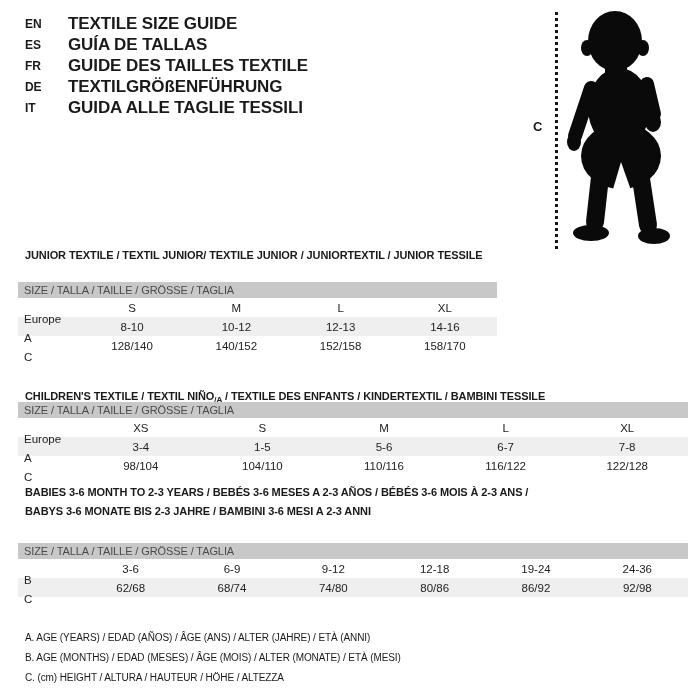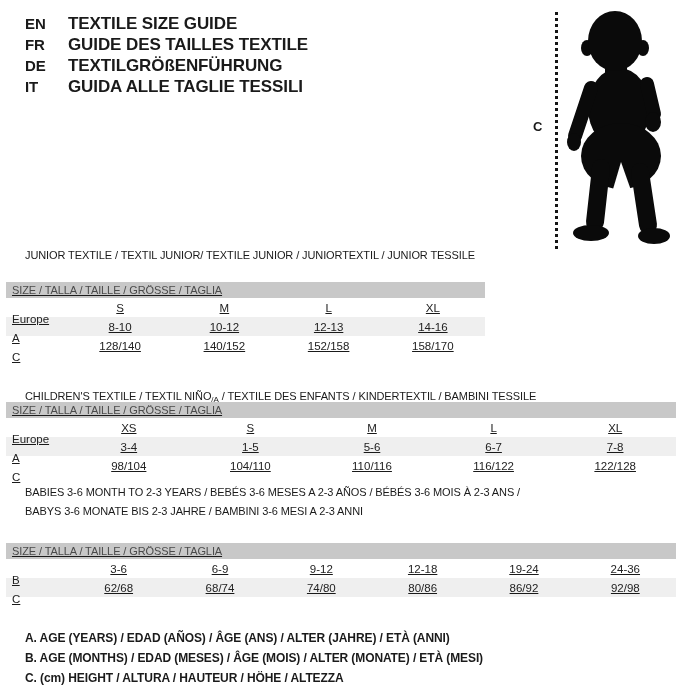--- a/index.html
+++ b/index.html
@@ -3,55 +3,59 @@
 <meta charset="utf-8">
 <style>
   html,body{margin:0;padding:0;background:#fff;}
   .canvas{
     position:relative;width:700px;height:700px;background:#ffffff;
     font-family:"Liberation Sans", sans-serif;color:#1a1a1a;overflow:hidden;
   }
   
   .lang-list{position:absolute;left:25px;top:13px;}
   .lang-row{display:flex;height:21px;align-items:center;}
-  .lang-code{width:43px;font-size:15px;font-weight:700;letter-spacing:-0.1px;}
+  .lang-code{width:43px;font-size:12px;font-weight:700;letter-spacing:-0.1px;}
   .lang-title{font-size:17px;font-weight:700;letter-spacing:-0.1px;}
   
   .measure-label{position:absolute;left:533px;top:119px;font-size:13px;font-weight:700;}
   .dashed-line{
     position:absolute;left:555px;top:12px;width:3px;height:237px;
     background:repeating-linear-gradient(to bottom,#151515 0 3px,transparent 3px 6px);
   }
   .silhouette{position:absolute;left:563px;top:6px;}
   
-  .section-title{position:absolute;left:25px;font-size:11px;font-weight:400;letter-spacing:-0.1px;white-space:nowrap;}
+  .section-title{position:absolute;left:25px;font-size:11px;font-weight:700;letter-spacing:-0.1px;white-space:nowrap;}
   .section-title .sub{font-size:8px;vertical-align:-2px;}
   
-  .size-table{position:absolute;left:6px;text-decoration:underline;}
+  .size-table{position:absolute;left:18px;}
   .thead{
     height:16px;line-height:16px;background:#c8c8c8;color:#4a4a4a;
     font-size:11px;padding-left:6px;letter-spacing:-0.1px;
   }
   .trow{display:flex;height:19px;align-items:center;font-size:11.5px;color:#222;}
   .trow.stripe{background:#efefef;}
   .tlabel{width:62px;padding-left:6px;box-sizing:border-box;margin-top:23px;}
   .tcell{flex:1;text-align:center;}
   
   .notes{position:absolute;left:25px;top:628px;}
-  .note-line{height:20px;line-height:20px;font-size:12px;font-weight:700;letter-spacing:-0.1px;white-space:nowrap;}
+  .note-line{height:20px;line-height:20px;font-size:10px;font-weight:400;letter-spacing:-0.1px;white-space:nowrap;}
 </style>
 </head>
 <body>
 
 <div class="canvas">
 
   <div class="lang-list">
     <div class="lang-row">
       <span class="lang-code">EN</span>
       <span class="lang-title">TEXTILE SIZE GUIDE</span>
+    </div>
+    <div class="lang-row">
+      <span class="lang-code">ES</span>
+      <span class="lang-title">GUÍA DE TALLAS</span>
     </div>
     <div class="lang-row">
       <span class="lang-code">FR</span>
       <span class="lang-title">GUIDE DES TAILLES TEXTILE</span>
     </div>
     <div class="lang-row">
       <span class="lang-code">DE</span>
       <span class="lang-title">TEXTILGRÖßENFÜHRUNG</span>
     </div>
     <div class="lang-row">

